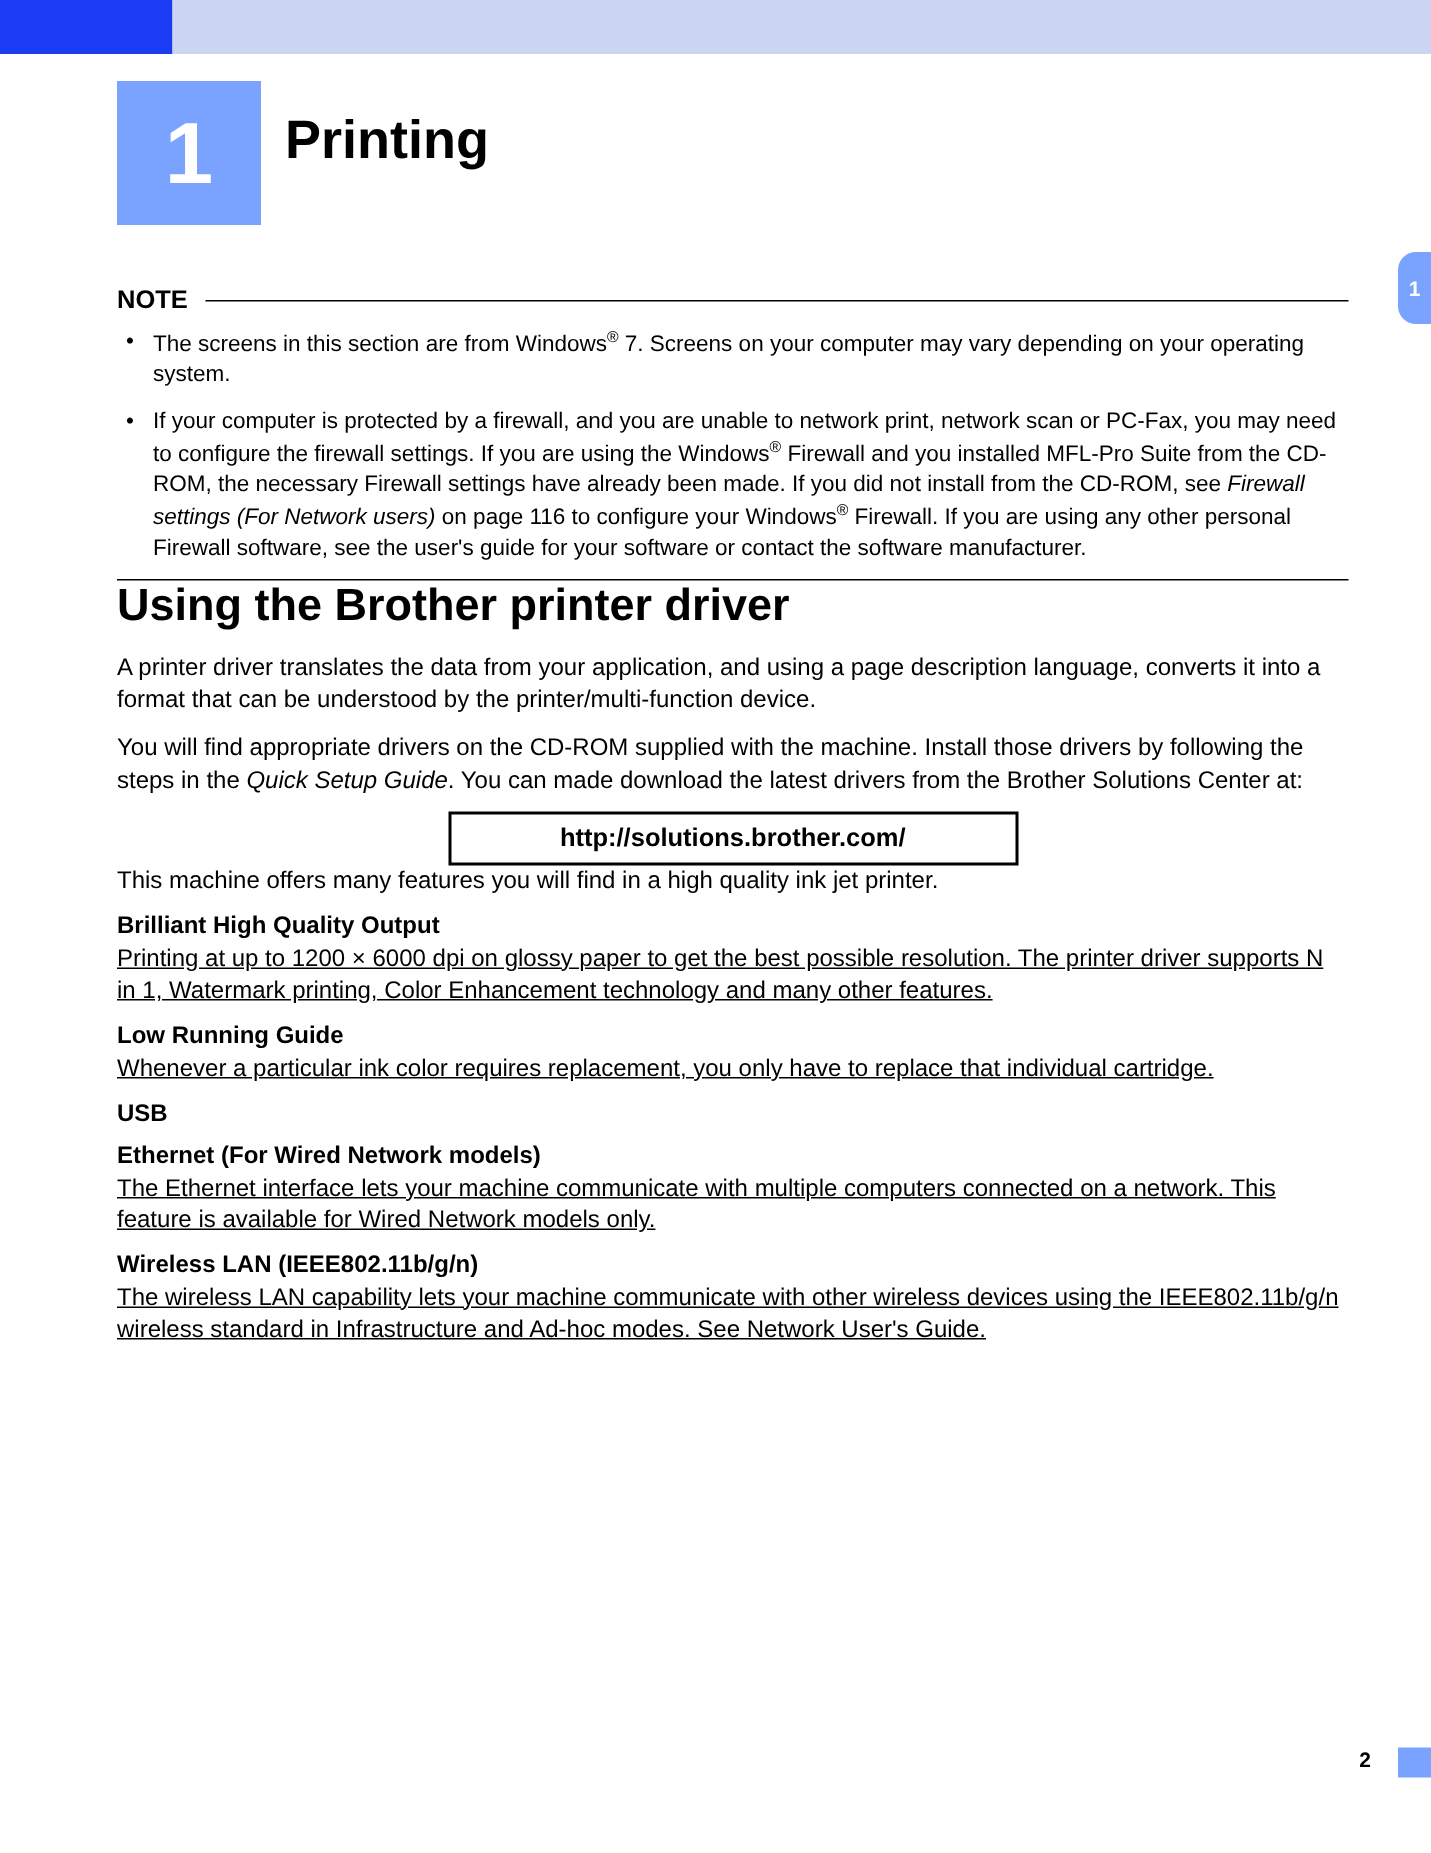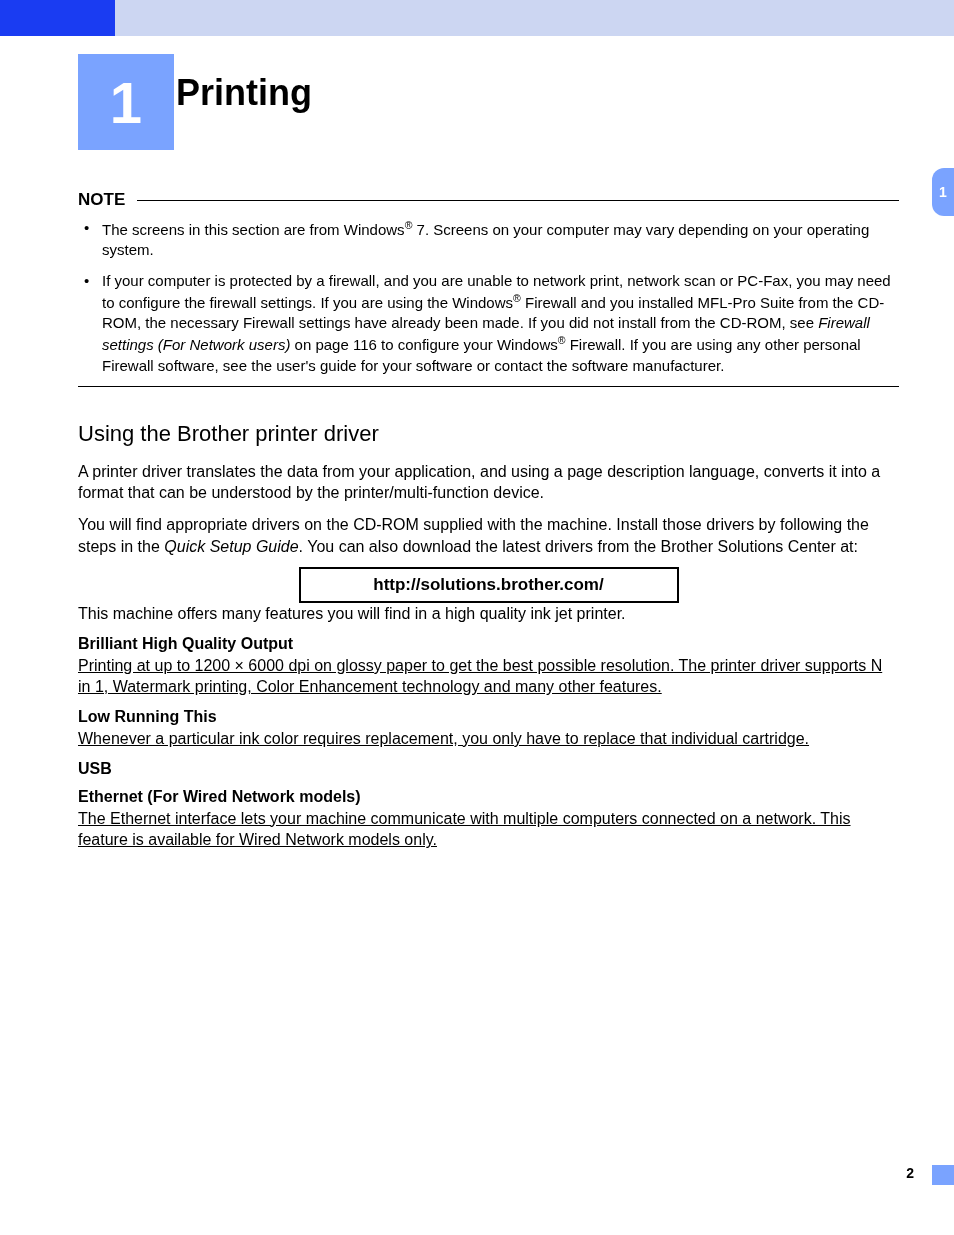--- a/index.html
+++ b/index.html
@@ -32,21 +32,21 @@
     align-items: center;
     justify-content: center;
   }
   .chapter-badge span {
     color: #fff;
     font-size: 58px;
     font-weight: bold;
   }
   .chapter-title {
     position: absolute;
-    left: 176px; top: 72px;
+    left: 190px; top: 72px;
     font-size: 36px;
     font-weight: bold;
   }
   .side-tab {
     position: absolute;
     right: 0; top: 168px;
     width: 22px; height: 48px;
     background: #7aa3ff;
     border-top-left-radius: 12px;
     border-bottom-left-radius: 12px;
@@ -95,23 +95,22 @@
     top: 0;
   }
   .sup { vertical-align: super; font-size: 0.7em; }
   .italic { font-style: italic; }
   hr.note-end {
     border: none;
     border-top: 1px solid #000;
     margin-top: 6px;
   }
   h2.section {
-    font-size: 22px;
-    font-weight: normal;
-    margin-top: 34px;
+    font-size: 30px;
+    font-weight: bold;
     margin-bottom: 14px;
   }
   p.body {
     font-size: 16px;
     line-height: 1.35;
     margin-bottom: 10px;
   }
   .linkbox {
     width: 380px;
     border: 2px solid #000;
@@ -175,40 +174,44 @@
     </li>
     <li>
       <span>If your computer is protected by a firewall, and you are unable to network print, network scan or PC-Fax, you may need to configure the firewall settings. If you are using the Windows</span><span class="sup">®</span><span> Firewall and you installed MFL-Pro Suite from the CD-ROM, the necessary Firewall settings have already been made. If you did not install from the CD-ROM, see </span><span class="italic">Firewall settings (For Network users)</span><span> on page 116 to configure your Windows</span><span class="sup">®</span><span> Firewall. If you are using any other personal Firewall software, see the user's guide for your software or contact the software manufacturer.</span>
     </li>
   </ul>
   <hr class="note-end">
 
   <h2 class="section">Using the Brother printer driver</h2>
   <p class="body">A printer driver translates the data from your application, and using a page description language, converts it into a format that can be understood by the printer/multi-function device.</p>
   <p class="body">
-    <span>You will find appropriate drivers on the CD-ROM supplied with the machine. Install those drivers by following the steps in the </span><span class="italic">Quick Setup Guide</span><span>. You can also download the latest drivers from the Brother Solutions Center at:</span>
+    <span>You will find appropriate drivers on the CD-ROM supplied with the machine. Install those drivers by following the steps in the </span><span class="italic">Quick Setup Guide</span><span>. You can made download the latest drivers from the Brother Solutions Center at:</span>
   </p>
   <div class="linkbox">
     <span>http://solutions.brother.com/</span>
   </div>
 
   <p class="body">This machine offers many features you will find in a high quality ink jet printer.</p>
 
   <div>
     <div class="feat-title">Brilliant High Quality Output</div>
     <div class="feat-desc">Printing at up to 1200 × 6000 dpi on glossy paper to get the best possible resolution. The printer driver supports N in 1, Watermark printing, Color Enhancement technology and many other features.</div>
   </div>
   <div>
-    <div class="feat-title">Low Running This</div>
+    <div class="feat-title">Low Running Guide</div>
     <div class="feat-desc">Whenever a particular ink color requires replacement, you only have to replace that individual cartridge.</div>
   </div>
   <div>
     <div class="feat-title">USB</div>
   </div>
   <div>
     <div class="feat-title">Ethernet (For Wired Network models)</div>
     <div class="feat-desc">The Ethernet interface lets your machine communicate with multiple computers connected on a network. This feature is available for Wired Network models only.</div>
   </div>
+  <div>
+    <div class="feat-title">Wireless LAN (IEEE802.11b/g/n)</div>
+    <div class="feat-desc">The wireless LAN capability lets your machine communicate with other wireless devices using the IEEE802.11b/g/n wireless standard in Infrastructure and Ad-hoc modes. See Network User's Guide.</div>
+  </div>
 
 </div>
 
 <div class="page-num">2</div>
 <div class="pn-bar"></div>
 
 </body></html>

